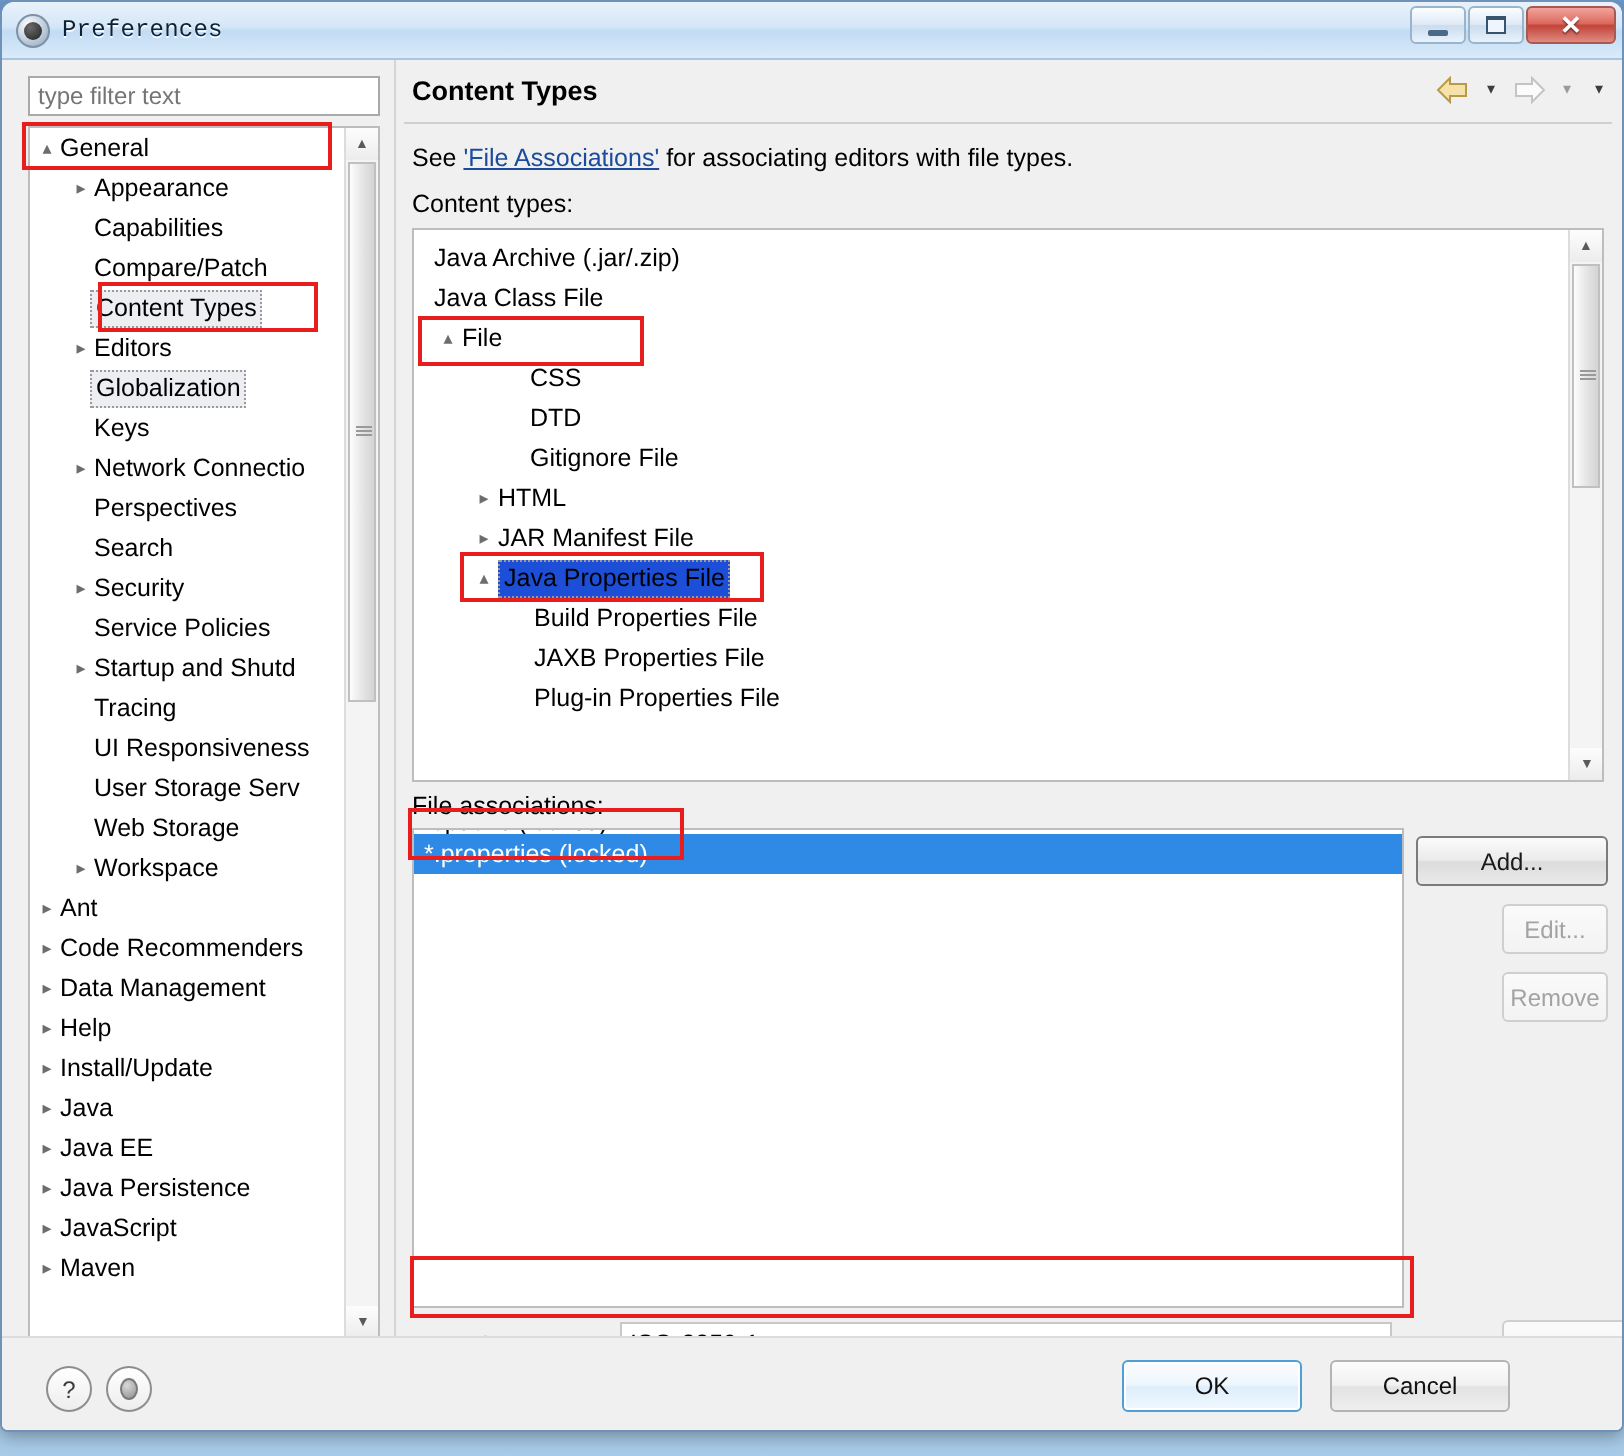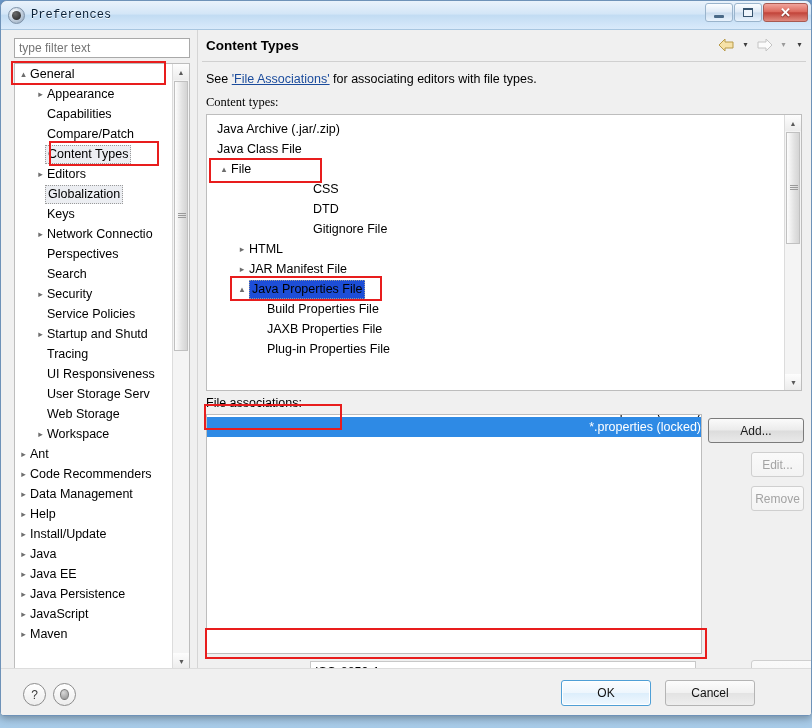--- a/index.html
+++ b/index.html
@@ -291,21 +291,20 @@
     white-space: nowrap;
   }
   .link {
     color: #1a4b9c;
     text-decoration: underline;
   }
   .lbl-content-types {
     position: absolute;
     left: 8px; top: 65px;
     font-size: 12.5px;
-    font-family: Liberation Serif, serif;
   }
 
   
   .ct-box {
     position: absolute;
     left: 8px; top: 84px;
     width: 596px; height: 277px;
     box-sizing: border-box;
     background: #fff;
     border: 1px solid #bdbdbd;
@@ -336,21 +335,21 @@
     background: #1d4ed8;
     border: 1px dotted #9a9a9a;
     padding: 0 2px;
     display: inline-block;
     height: 17px;
     line-height: 16px;
     vertical-align: middle;
   }
   .cind0 { padding-left: 10px; }
   .cind1 { padding-left: 28px; }
-  .cind1n { padding-left: 58px; margin-left: 48px; }
+  .cind1n { padding-left: 58px; }
   .cind2n { padding-left: 60px; }
 
   .ct-scroll {
     position: absolute;
     right: 0; top: 0;
     width: 17px; height: 275px;
     background: #f4f4f4;
     border-left: 1px solid #dcdcdc;
     box-sizing: border-box;
   }
@@ -370,21 +369,20 @@
     font-size: 12.5px;
   }
   .fa-box {
     position: absolute;
     left: 8px; top: 384px;
     width: 496px; height: 240px;
     box-sizing: border-box;
     background: #fff;
     border: 1px solid #bdbdbd;
     overflow: hidden;
-    text-align: right;
   }
   .fa-item {
     height: 20px;
     line-height: 20px;
     font-size: 12.5px;
     padding-left: 5px;
     white-space: nowrap;
   }
   .fa-item.clip {
     margin-top: -9px;

